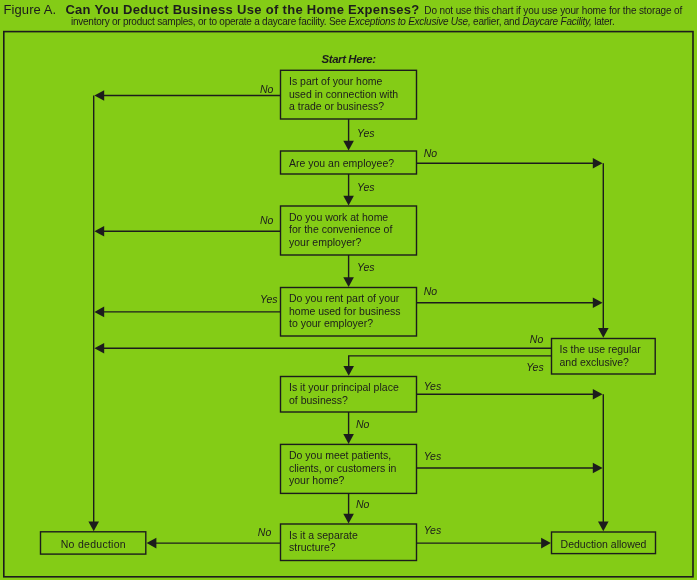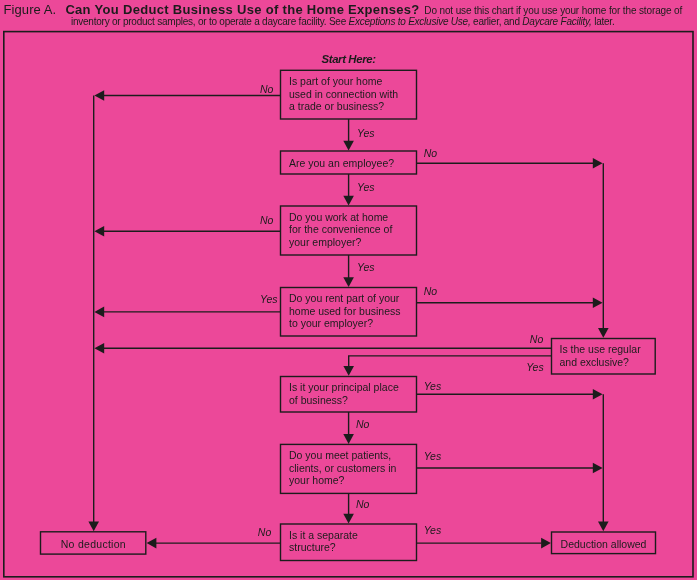--- a/index.html
+++ b/index.html
@@ -1,16 +1,16 @@
 <!DOCTYPE html>
 <html><head>
 <meta charset="utf-8">
 <style>
   html,body{margin:0;padding:0;background:#fff;}
-  #page{position:relative;width:697px;height:580px;background:#ec4899;overflow:hidden;}
+  #page{position:relative;width:697px;height:580px;background:#84cc16;overflow:hidden;}
   svg{position:absolute;left:0;top:0;}
   text{font-family:"Liberation Sans",sans-serif;fill:#1c1c1c;}
   .bx{fill:none;stroke:#1c1c1c;stroke-width:1.4;}
   .ln{stroke:#1c1c1c;stroke-width:1.4;fill:none;}
   .ah{fill:#1c1c1c;stroke:none;}
   .bt{font-size:10.5px;}
   .lb{font-size:10.5px;font-style:italic;}
 </style>
 </head>
 <body>

